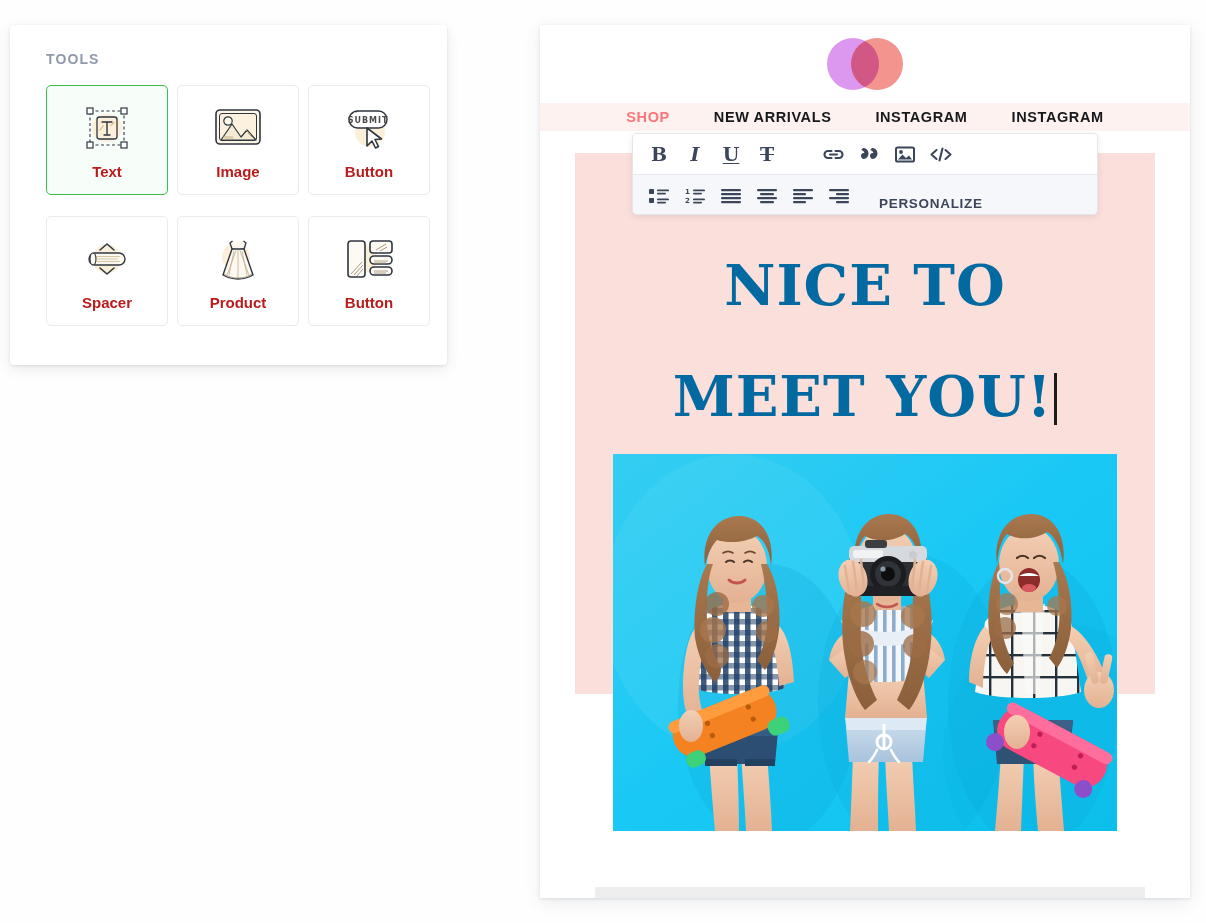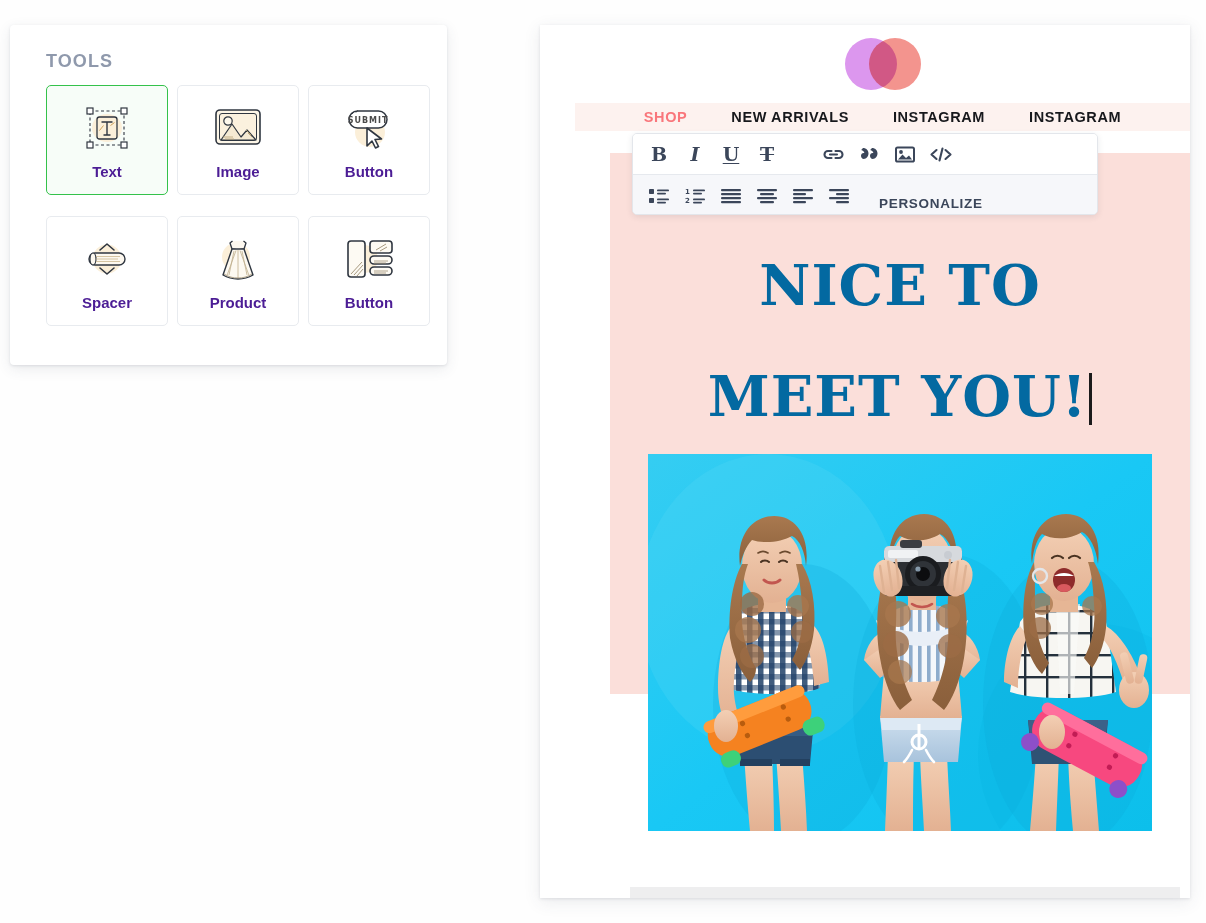--- a/index.html
+++ b/index.html
@@ -14,21 +14,21 @@
   
   .tools-panel {
     position: absolute; left: 10px; top: 25px;
     width: 437px; height: 340px;
     background: #ffffff;
     border-radius: 4px;
     box-shadow: 0 1px 3px rgba(60,70,90,.13), 0 4px 14px rgba(60,70,90,.10);
   }
   .tools-title {
     position: absolute; left: 36px; top: 26px;
-    font-size: 18px; letter-spacing: 1.1px; font-weight: 600;
+    font-size: 14px; letter-spacing: 1.1px; font-weight: 600;
     color: #8f99ac;
   }
   .tools-grid {
     position: absolute; left: 36px; top: 60px;
     display: grid;
     grid-template-columns: repeat(3, 122px);
     grid-template-rows: repeat(2, 110px);
     gap: 21px 9px;
   }
   .tool-card {
@@ -40,31 +40,30 @@
     align-items: center; justify-content: center;
     cursor: pointer;
   }
   .tool-card.selected {
     border: 1.6px solid #34c24b;
     background: #f7fdf8;
   }
   .tool-icon { height: 54px; display: flex; align-items: center; justify-content: center; }
   .tool-label {
     margin-top: 8px;
-    font-size: 15px; font-weight: 600; color: #4c1d95;
+    font-size: 15px; font-weight: 600; color: #b91c1c;
   }
 
   
   .email-panel {
     position: absolute; left: 540px; top: 25px;
     width: 650px; height: 873px;
     background: #ffffff;
     box-shadow: 0 1px 3px rgba(60,70,90,.13), 0 4px 16px rgba(60,70,90,.10);
     overflow: hidden;
-    padding-left: 35px;
   }
   .logo-area {
     height: 78px; display: flex; align-items: center; justify-content: center;
   }
   .logo { position: relative; width: 76px; height: 52px; }
   .logo .blob {
     position: absolute; top: 0; width: 52px; height: 52px; border-radius: 50%;
     mix-blend-mode: multiply; opacity: .72;
   }
   .logo .blob.left  { left: 0;  background: #cf6ee8; }

